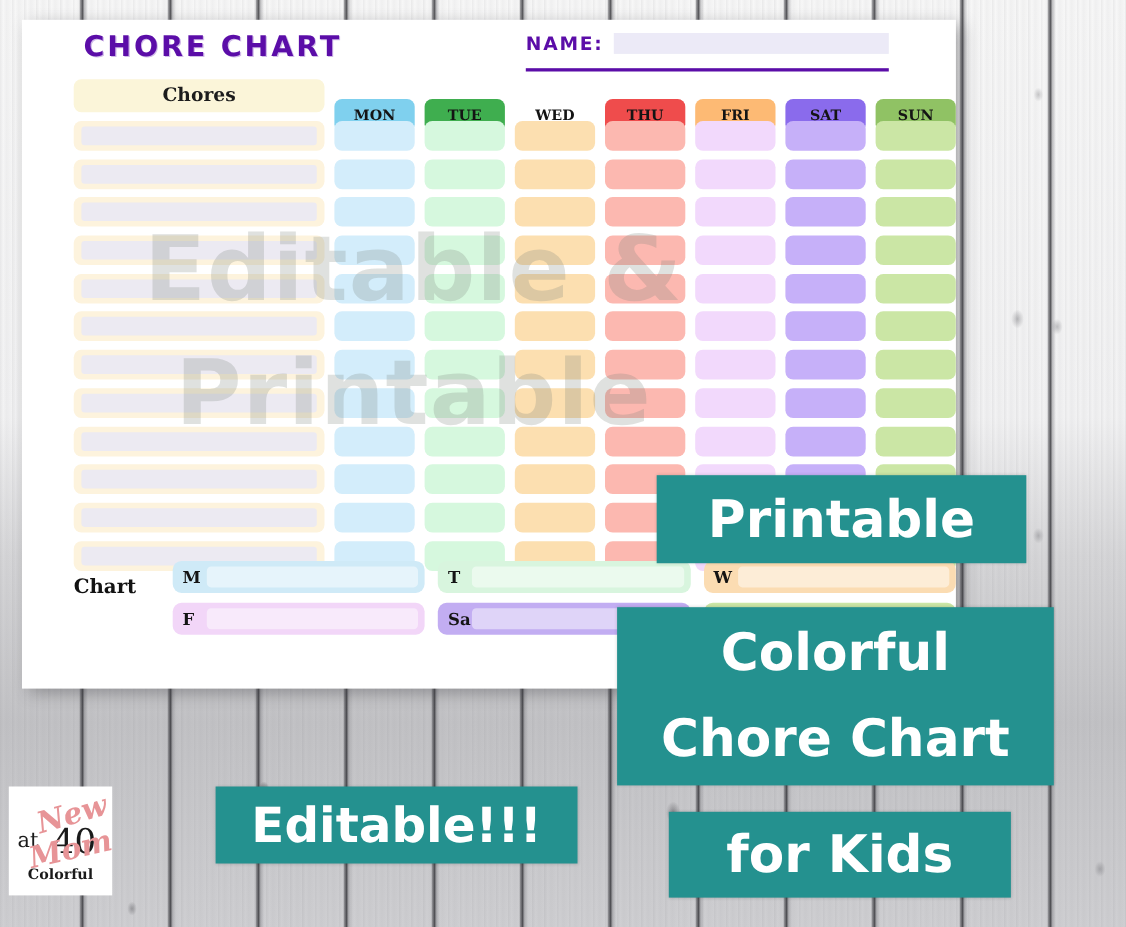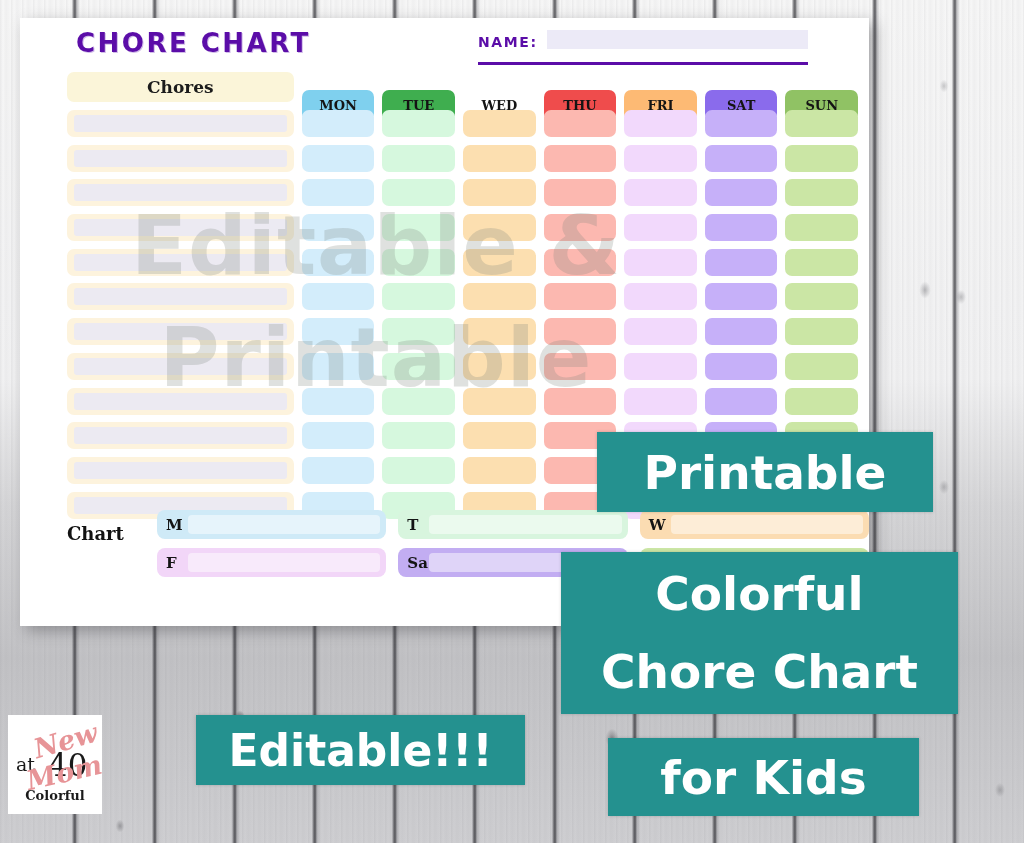--- a/index.html
+++ b/index.html
@@ -84,21 +84,21 @@
     position: absolute;
     left: 458px;
     top: 12px;
     width: 330px;
     display: flex;
     align-items: flex-end;
   }
   #name-label {
     font-family: "DejaVu Sans", sans-serif;
     font-weight: 700;
-    font-size: 14px;
+    font-size: 17px;
     letter-spacing: 1.6px;
     color: #5b0da8;
     padding-bottom: 3px;
   }
   #name-input {
     flex: 1;
     height: 19px;
     margin-left: 9px;
     margin-bottom: 4px;
     background: #eceaf7;
@@ -117,21 +117,21 @@
   #grid-area {
     position: absolute;
     left: 0;
     top: 52px;
     right: 0;
     bottom: 0;
   }
   .grid-row {
     display: flex;
     align-items: center;
-    padding: 0 11px 0 47px;
+    padding: 0 0 0 47px;
     gap: 8px;
     justify-content: space-between;
   }
   .head-row { height: 34px; margin-bottom: 4px; }
   .body-row { height: 31px; margin-bottom: 3.7px; }
 
   .chores-head {
     width: 228px;
     height: 30px;
     background: #fbf5d9;

